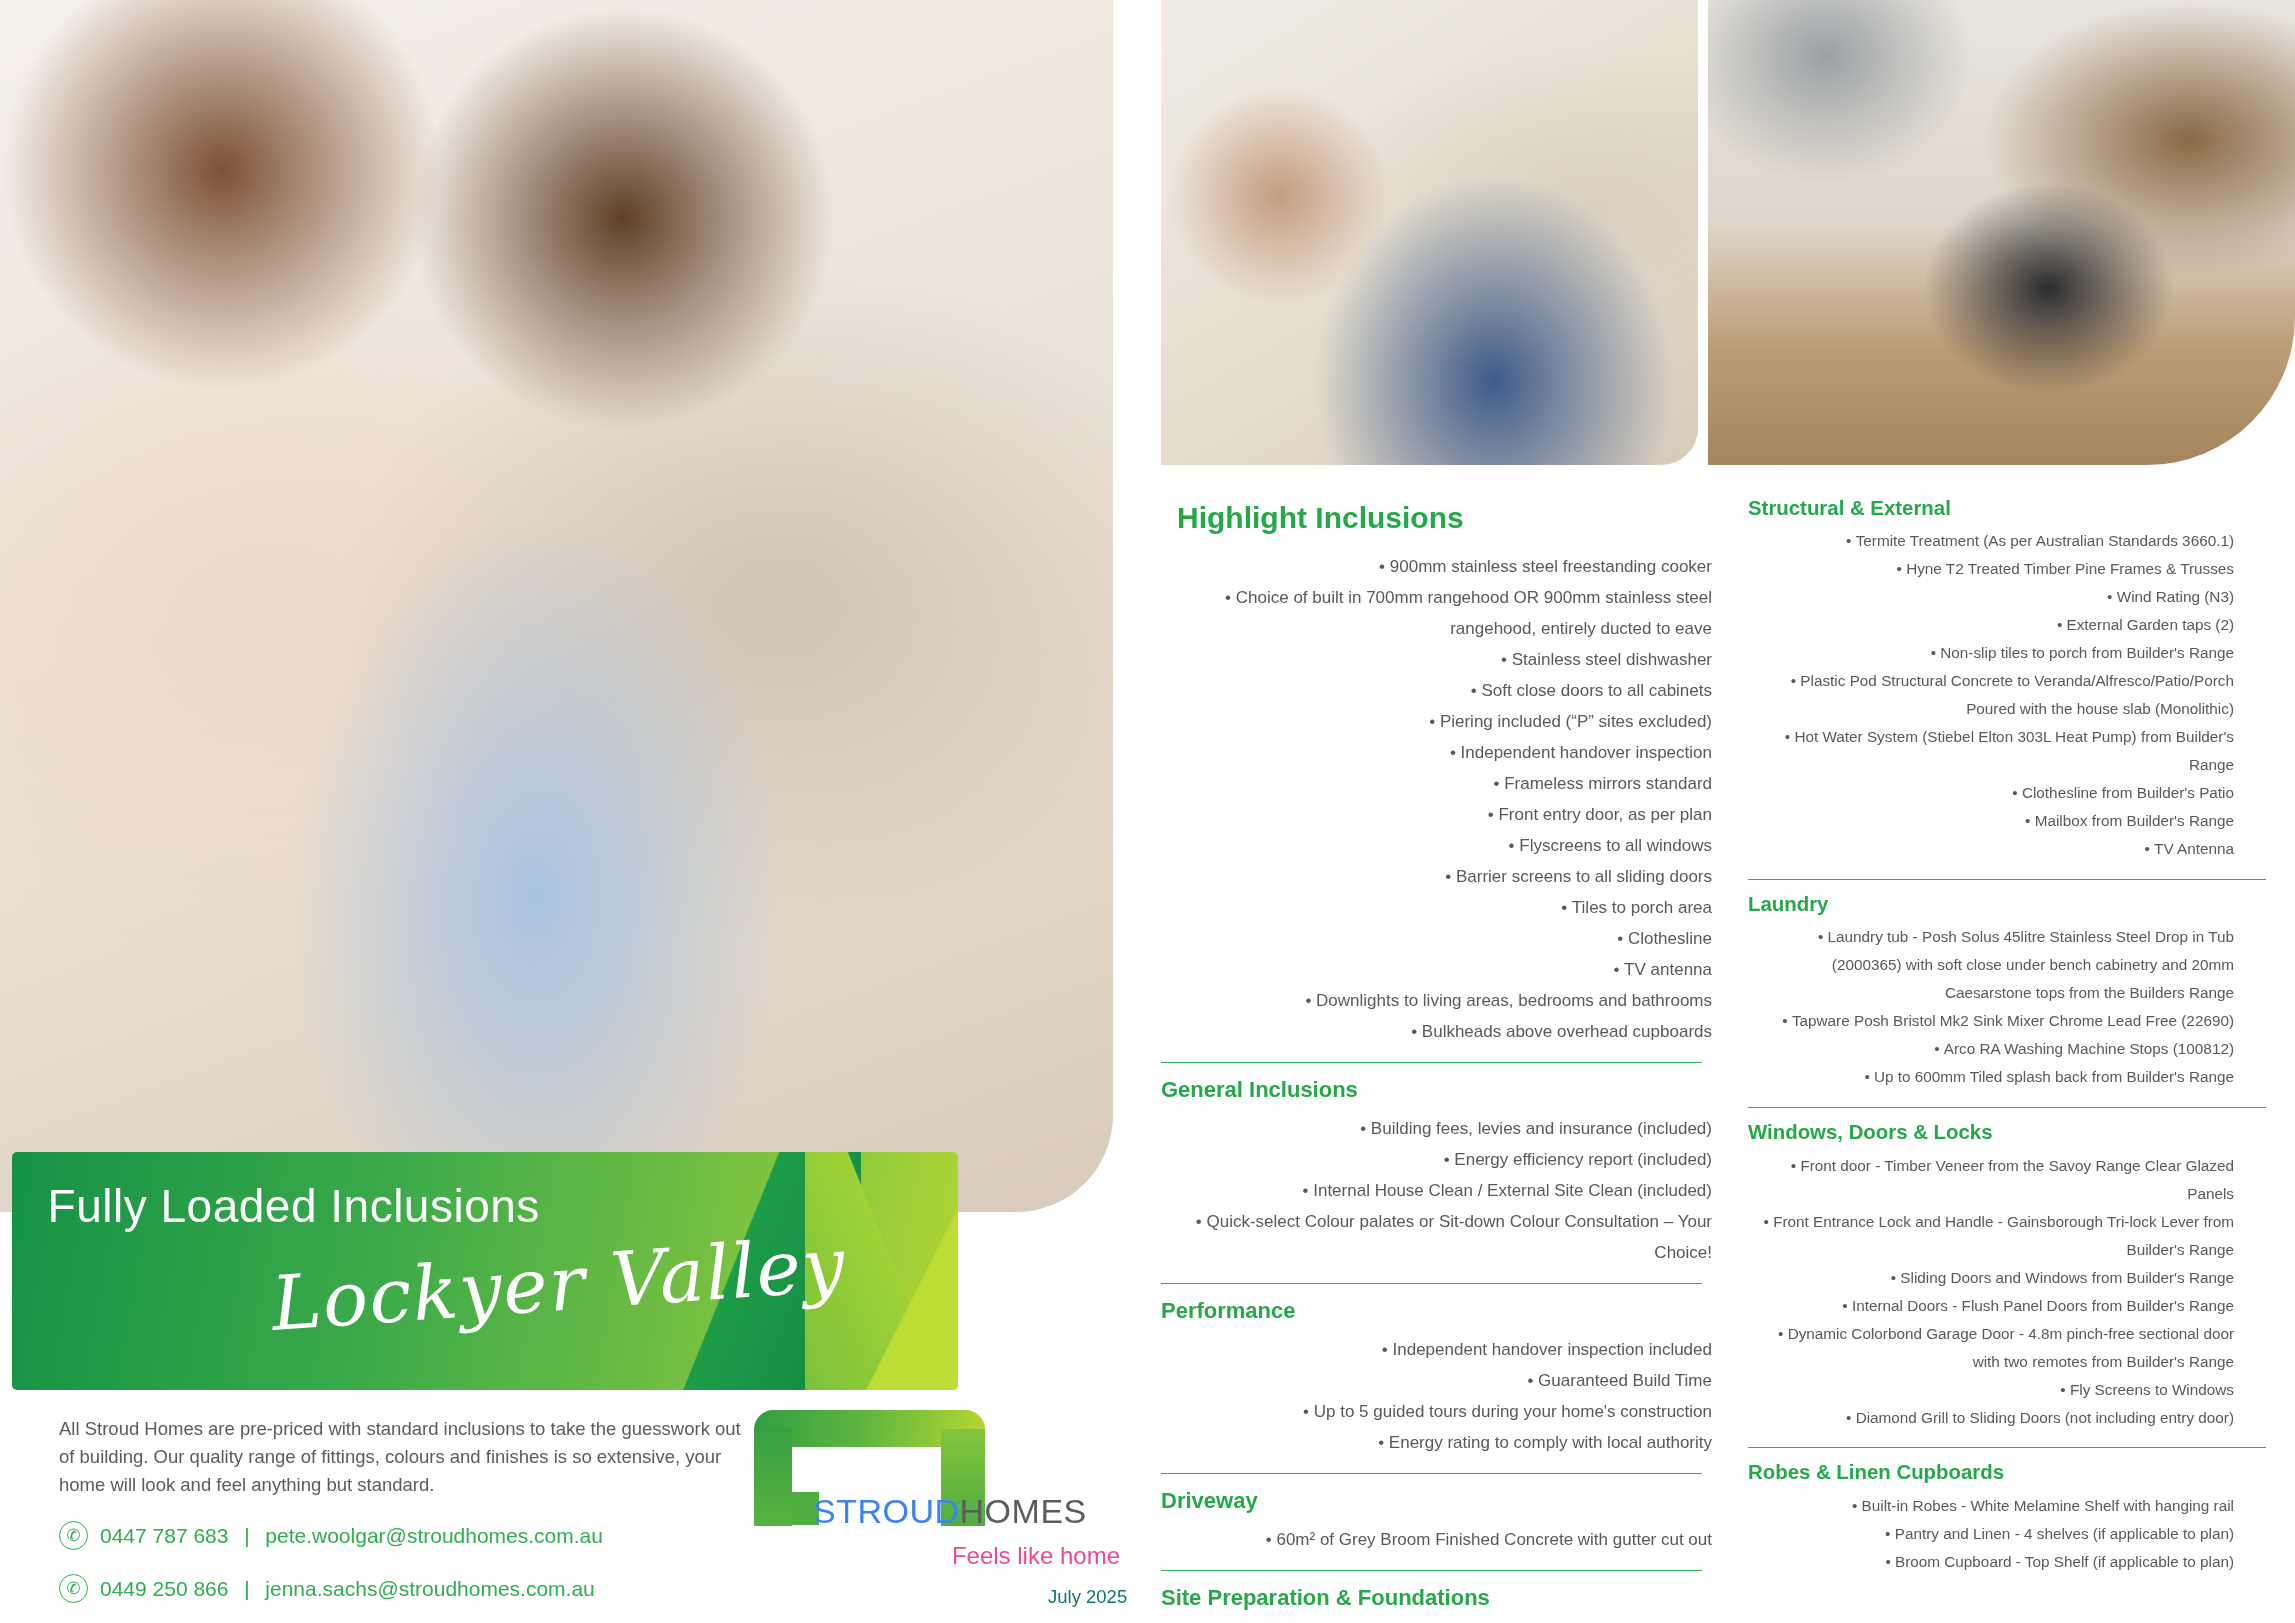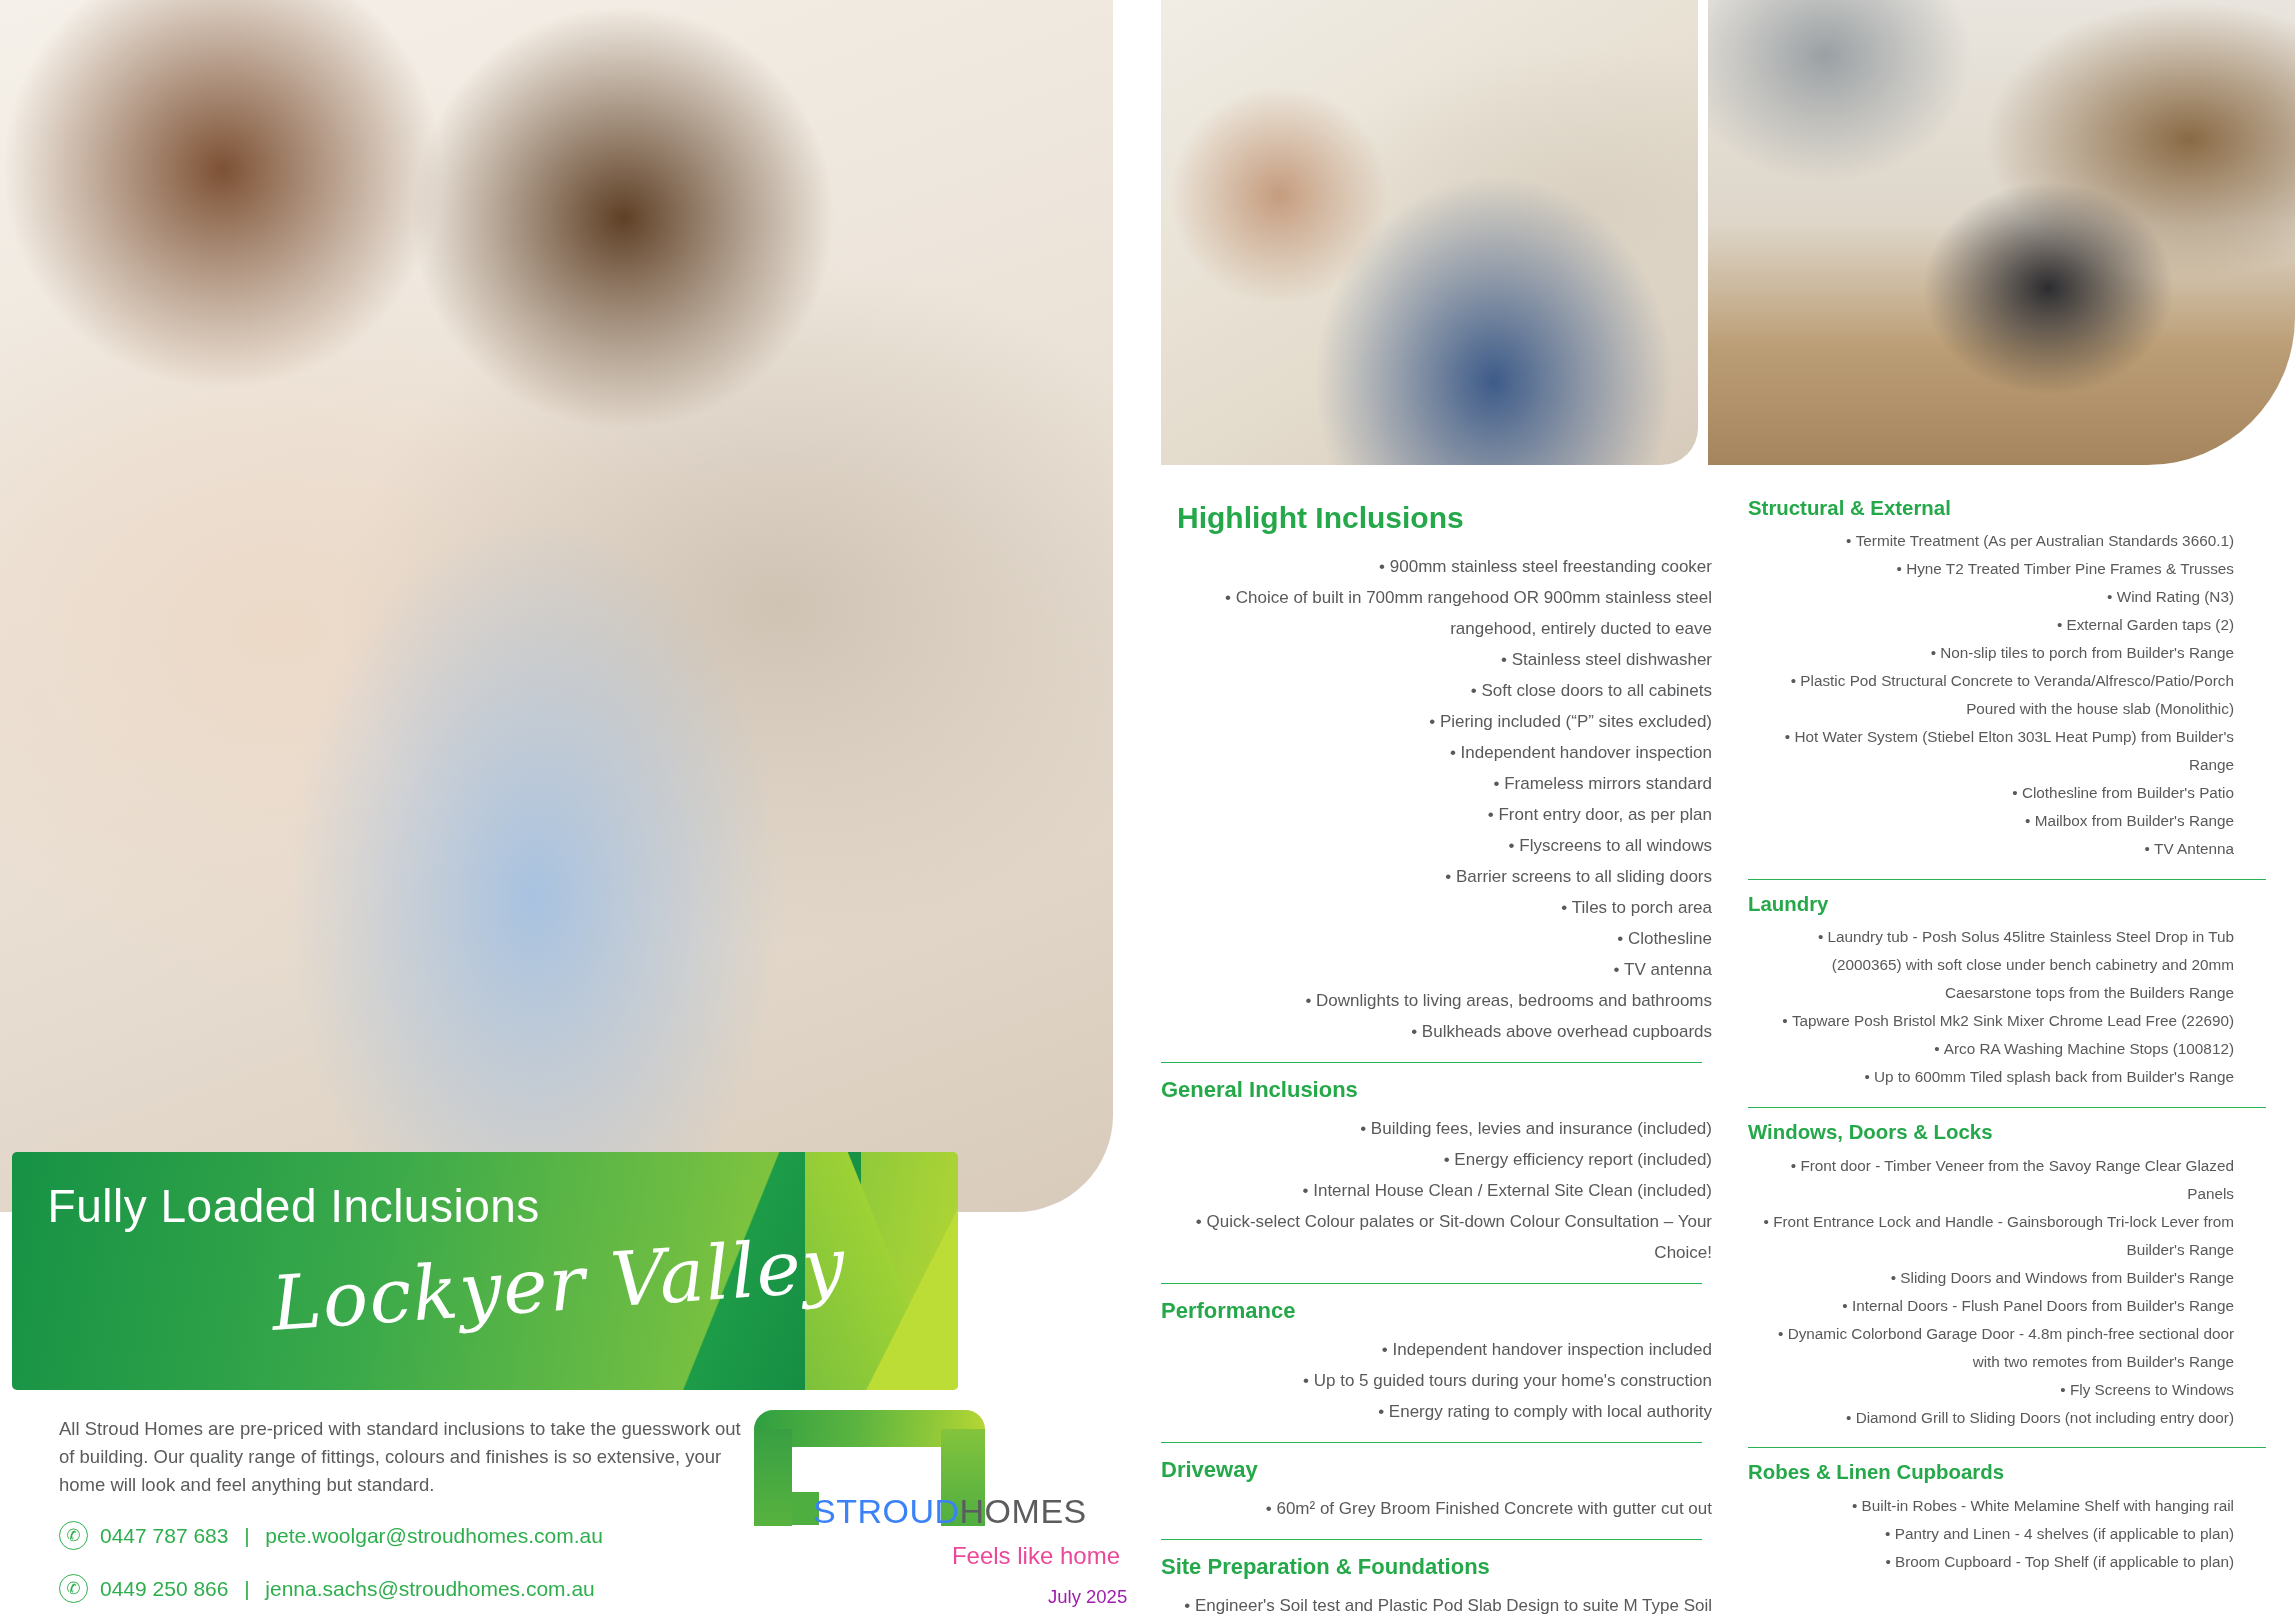--- a/index.html
+++ b/index.html
@@ -74,21 +74,21 @@
   .col-right h2{font-size:20.4px;font-weight:700;margin:13px 0 7.4px 0;}
   .divider{border:none;border-top:1.4px solid #2bb257;margin:15.7px 0 0 0;}
   .col-middle .divider{width:541px;}
   .col-right .divider{width:518px;}
   ul{list-style:none;margin:0;padding:0;text-align:right;}
   li{padding-left:19.4px;text-indent:-19.4px;color:#58595b;}
   li::before{content:"\2022\00a0";}
   .col-middle li{font-size:17px;line-height:31px;}
   .col-right li{font-size:15.3px;line-height:28px;}
 
-  .date-label{position:absolute;left:1048px;top:1586px;font-size:18.5px;color:#a21caf;}
+  .date-label{position:absolute;left:1048px;top:1586px;font-size:18.5px;color:#0f766e;}
 </style>
 </head>
 <body>
 
 <div class="page">
 
   <div class="photo photo-left"></div>
   <div class="photo photo-middle"></div>
   <div class="photo photo-right"></div>
 
@@ -159,20 +159,21 @@
           <li>Energy efficiency report (included)</li>
           <li>Internal House Clean / External Site Clean (included)</li>
           <li>Quick-select Colour palates or Sit-down Colour Consultation – Your Choice!</li>
         </ul>
     </section>
     <section>
       <hr class="divider">
       <h2>Performance</h2>
       <ul>
           <li>Independent handover inspection included</li>
+          <li>Guaranteed Build Time</li>
           <li>Up to 5 guided tours during your home's construction</li>
           <li>Energy rating to comply with local authority</li>
         </ul>
     </section>
     <section>
       <hr class="divider">
       <h2>Driveway</h2>
       <ul>
           <li>60m² of Grey Broom Finished Concrete with gutter cut out</li>
         </ul>

